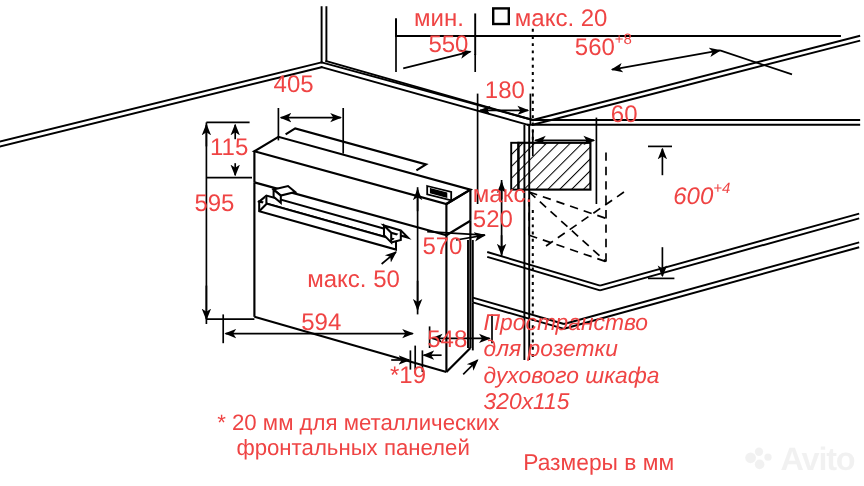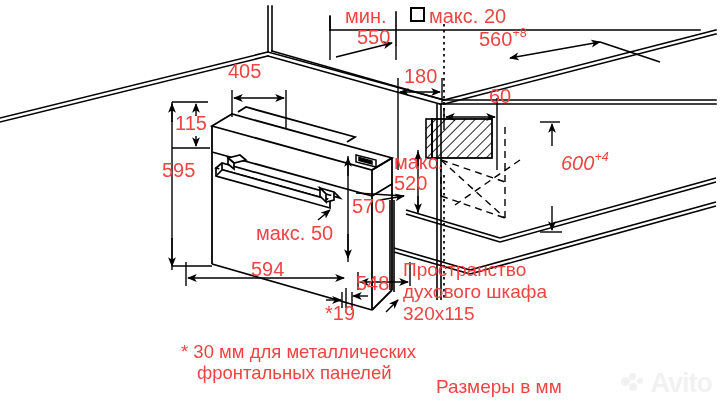--- a/index.html
+++ b/index.html
@@ -216,21 +216,21 @@
   </div>
 
   <div class="lbl dim" style="left:479px;top:28px;">
     <span>560</span><span class="sup">+8</span>
   </div>
 
   <div class="lbl dim" style="left:228px;top:61px;">405</div>
 
   <div class="lbl dim" style="left:404px;top:66px;">180</div>
 
-  <div class="lbl dim" style="left:489px;top:86px;">60</div>
+  <div class="lbl dim" style="left:509px;top:86px;">60</div>
 
   <div class="lbl dim" style="left:175px;top:113px;">115</div>
 
   <div class="lbl dim" style="left:162px;top:160px;">595</div>
 
   <div class="lbl dim" style="left:561px;top:152px;font-style:italic;">
     <span>600</span><span class="sup">+4</span>
   </div>
 
   <div class="lbl dim" style="left:394px;top:152px;">макс.</div>
@@ -239,28 +239,29 @@
   <div class="lbl dim" style="left:352px;top:196px;">570</div>
 
   <div class="lbl dim" style="left:256px;top:205px;margin-top:18px;">макс. 50</div>
 
   <div class="lbl dim" style="left:251px;top:259px;">594</div>
 
   <div class="lbl dim" style="left:356px;top:259px;margin-top:14px;">548</div>
 
   <div class="lbl dim" style="left:325px;top:303px;">*19</div>
 
-  <div class="lbl txt2 multi" style="left:403px;top:259px;">
+  <div class="lbl txt2 multi" style="left:403px;top:259px;font-style:italic;">
     <div>Пространство</div>
+    <div>для розетки</div>
     <div>духового шкафа</div>
     <div>320x115</div>
   </div>
 
   <div class="lbl txt multi" style="left:181px;top:341px;">
-    <div>* 30 мм для металлических</div>
+    <div>* 20 мм для металлических</div>
     <div style="padding-left:16px;">фронтальных панелей</div>
   </div>
 
   <div class="lbl txt2" style="left:436px;top:377px;">Размеры в мм</div>
 
   <div class="wm">
     <span class="wm-dots">
       <i style="left:0;top:4px;width:9px;height:9px;"></i>
       <i style="left:8px;top:0;width:7px;height:7px;"></i>
       <i style="left:8px;top:10px;width:8px;height:8px;"></i>

